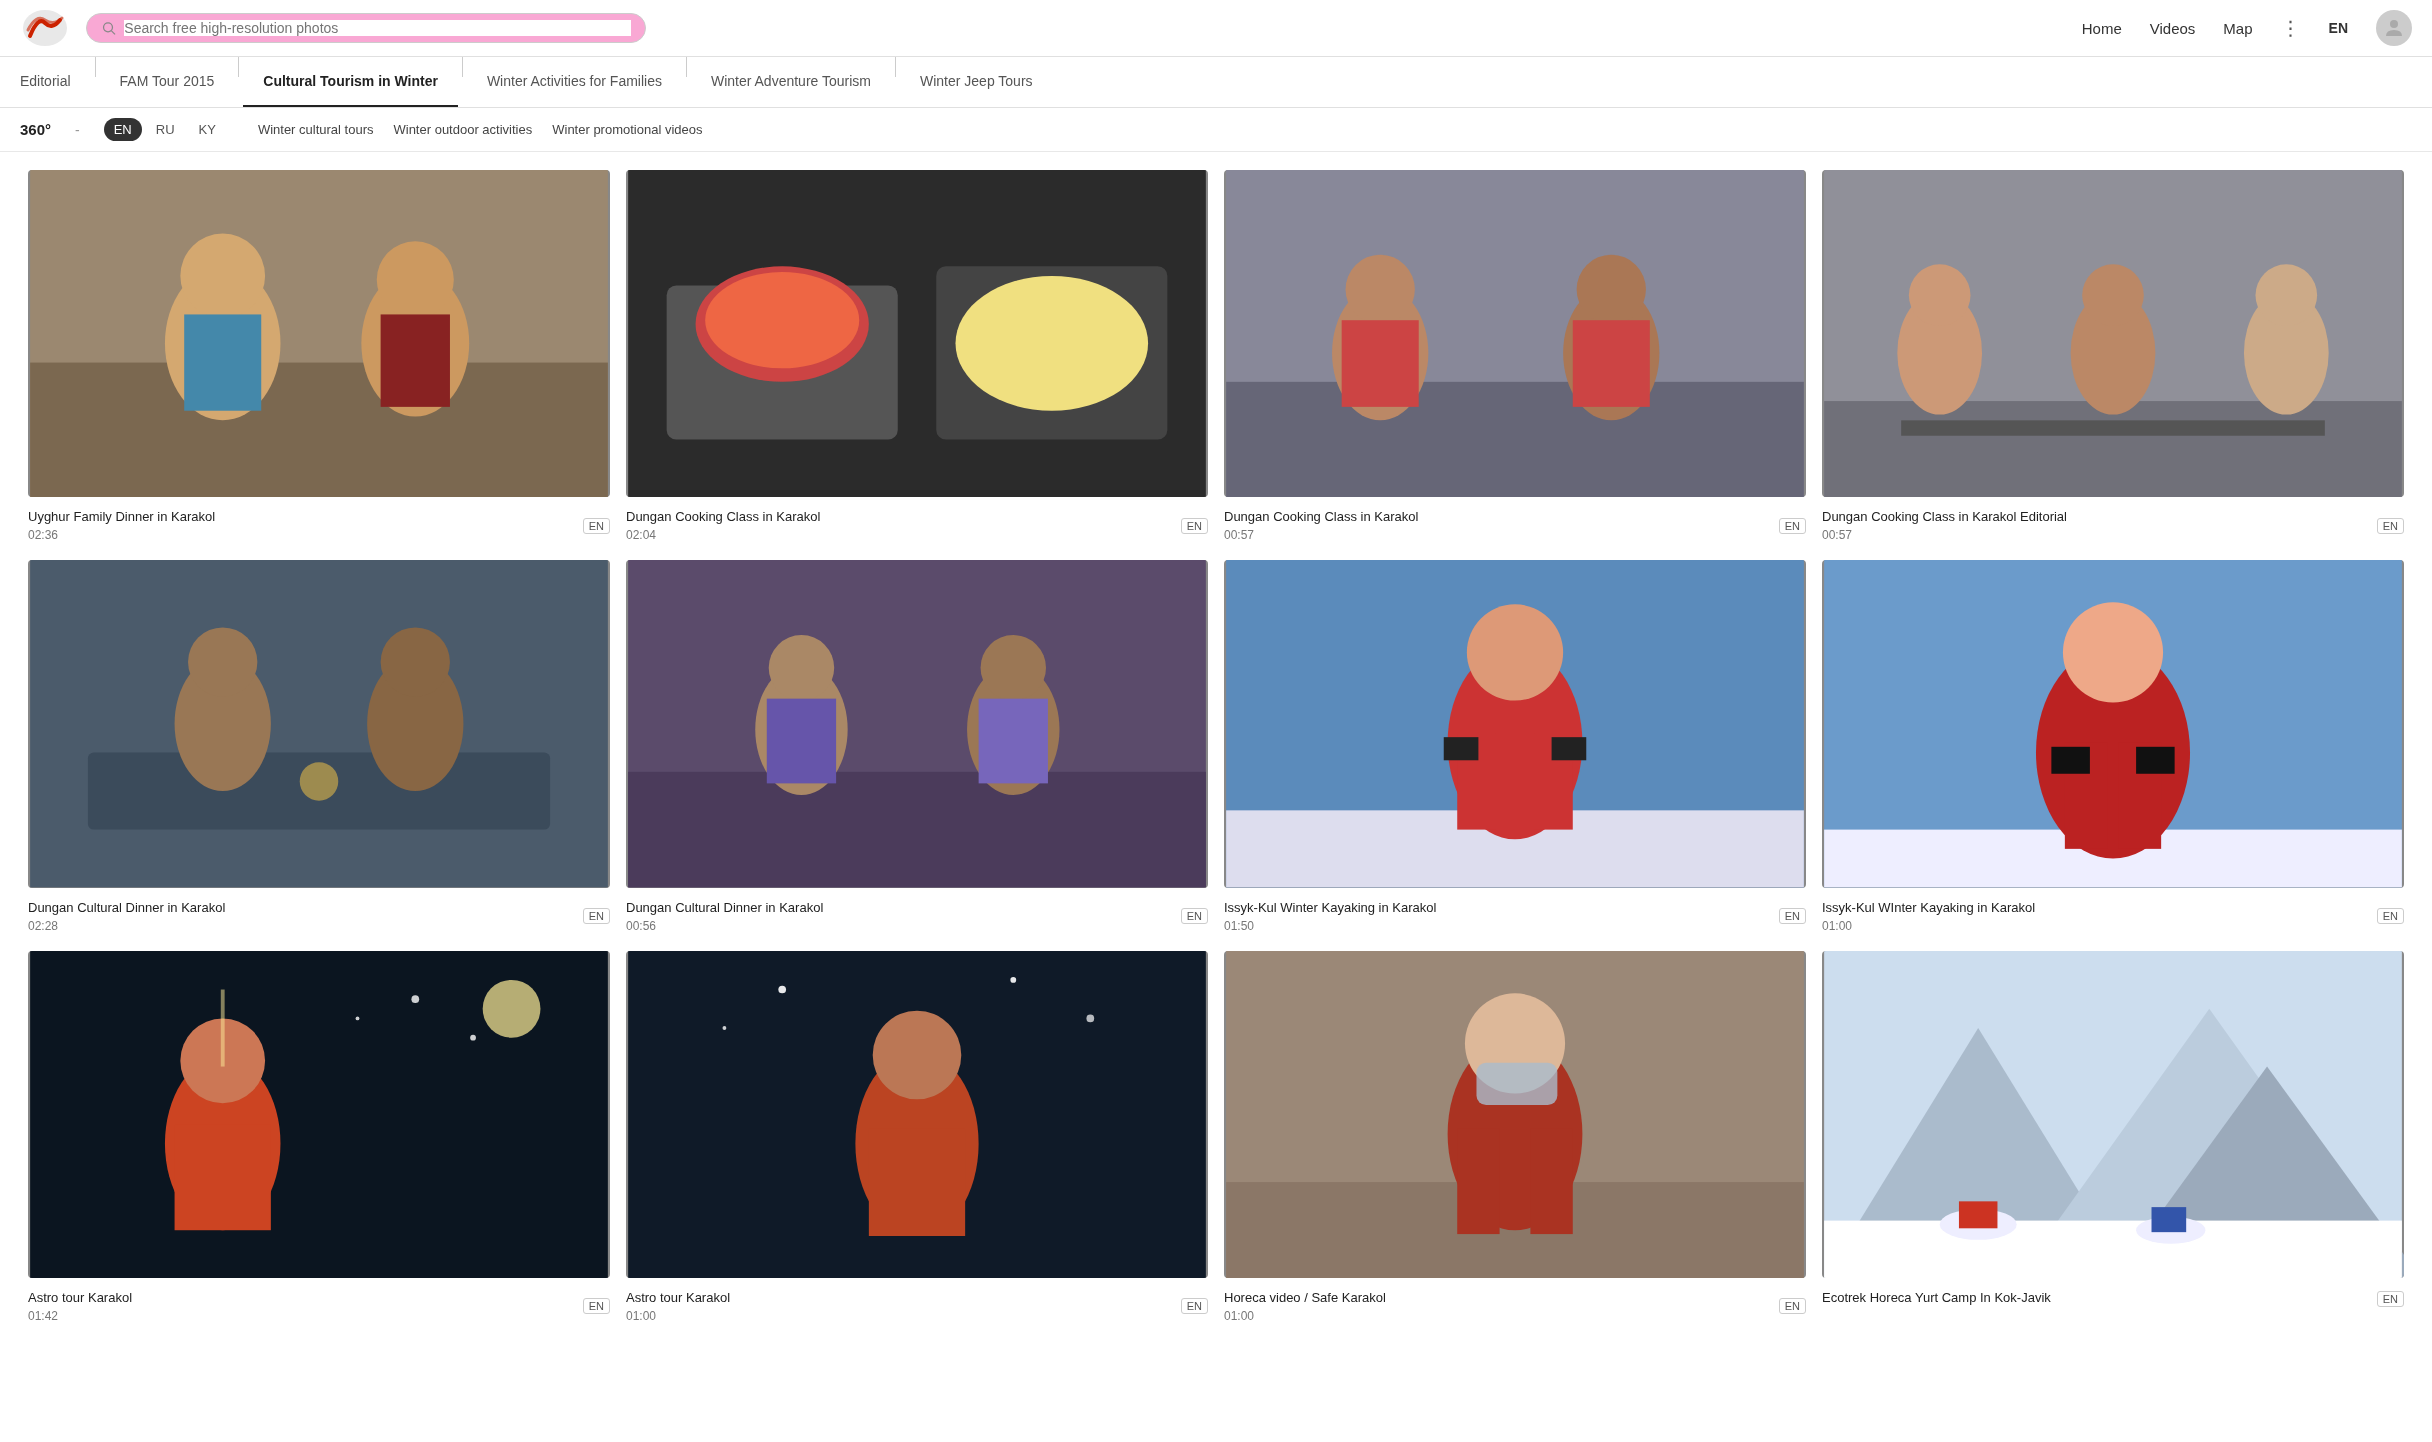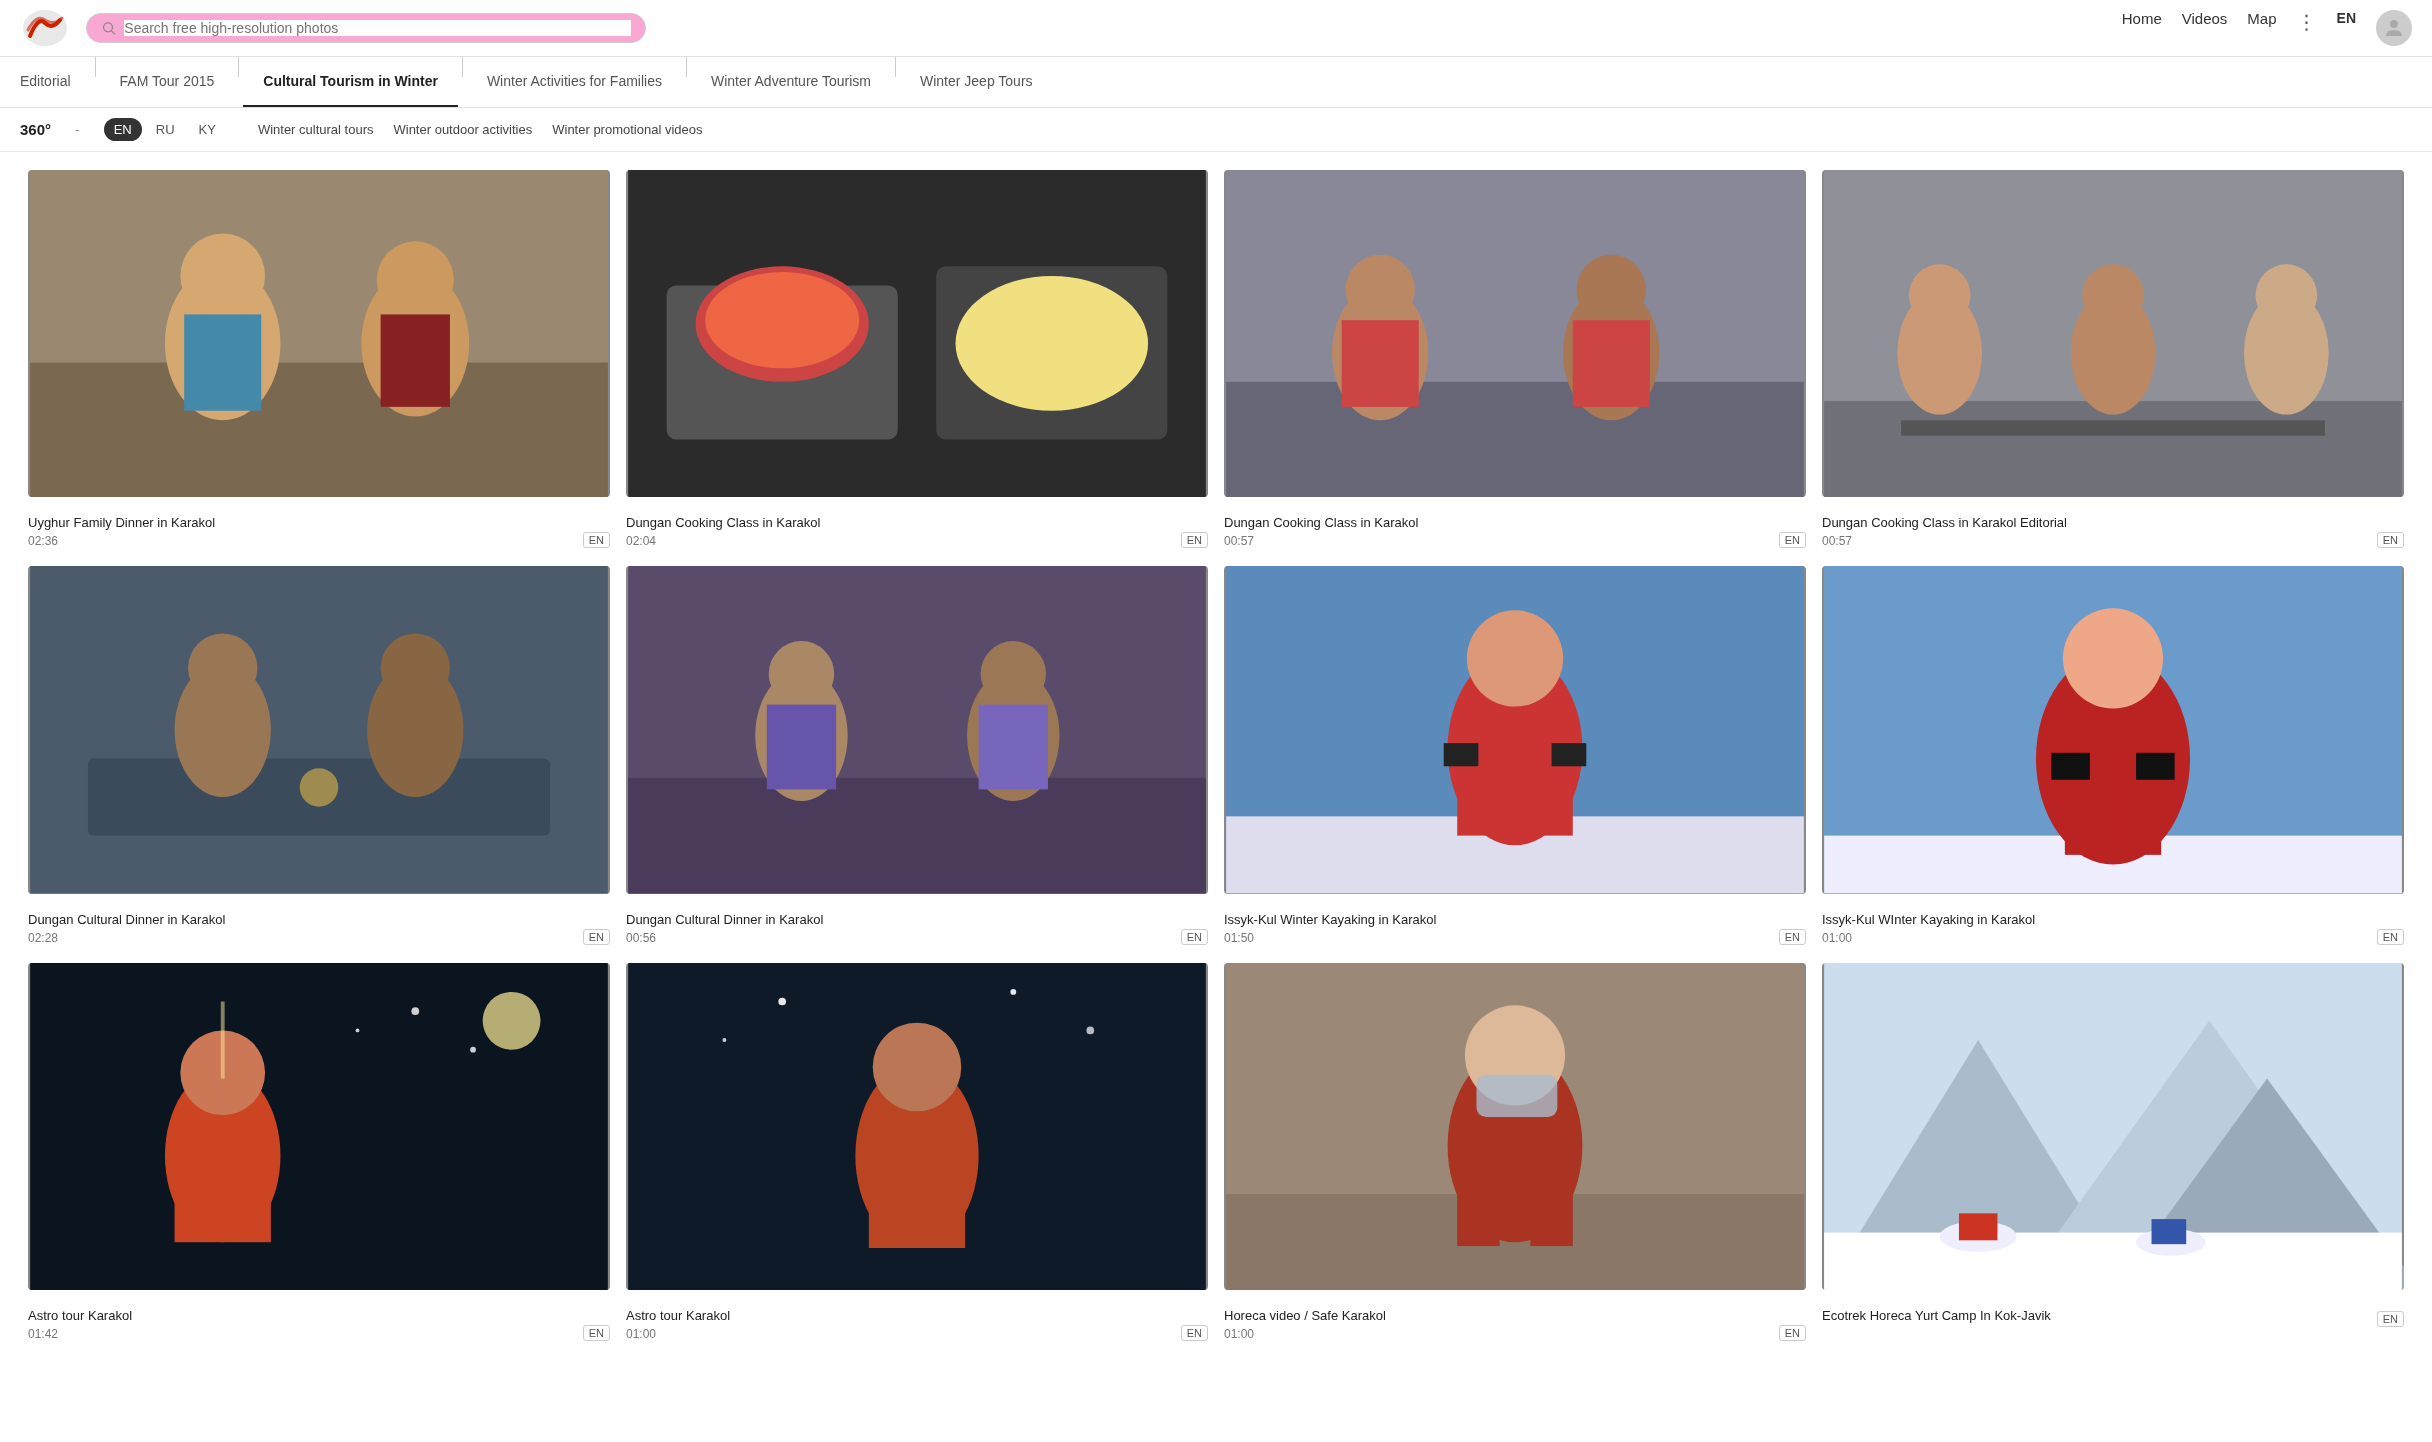--- a/index.html
+++ b/index.html
@@ -31,22 +31,22 @@
     }
     .search-bar input {
       border: none;
       outline: none;
       width: 100%;
       font-size: 14px;
       color: #555;
     }
     .header-nav {
       display: flex;
-      align-items: flex-start;
-      gap: 20px;
+      align-items: center;
+      gap: 28px;
       margin-left: auto;
     }
     .header-nav a {
       text-decoration: none;
       color: #333;
       font-size: 15px;
     }
     .header-nav .more-icon {
       font-size: 20px;
       cursor: pointer;
@@ -157,24 +157,24 @@
     .video-thumb {
       width: 100%;
       aspect-ratio: 16/9;
       background: #888;
       border-radius: 4px;
       overflow: hidden;
       position: relative;
     }
 
     .video-info {
-      padding: 18px 0 2px;
+      padding: 12px 0 2px;
       display: flex;
       justify-content: space-between;
-      align-items: flex-end;
+      align-items: center;
     }
     .video-title-wrap {
       flex: 1;
     }
     .video-title {
       font-size: 13px;
       color: #222;
       font-weight: 500;
       line-height: 1.3;
     }

